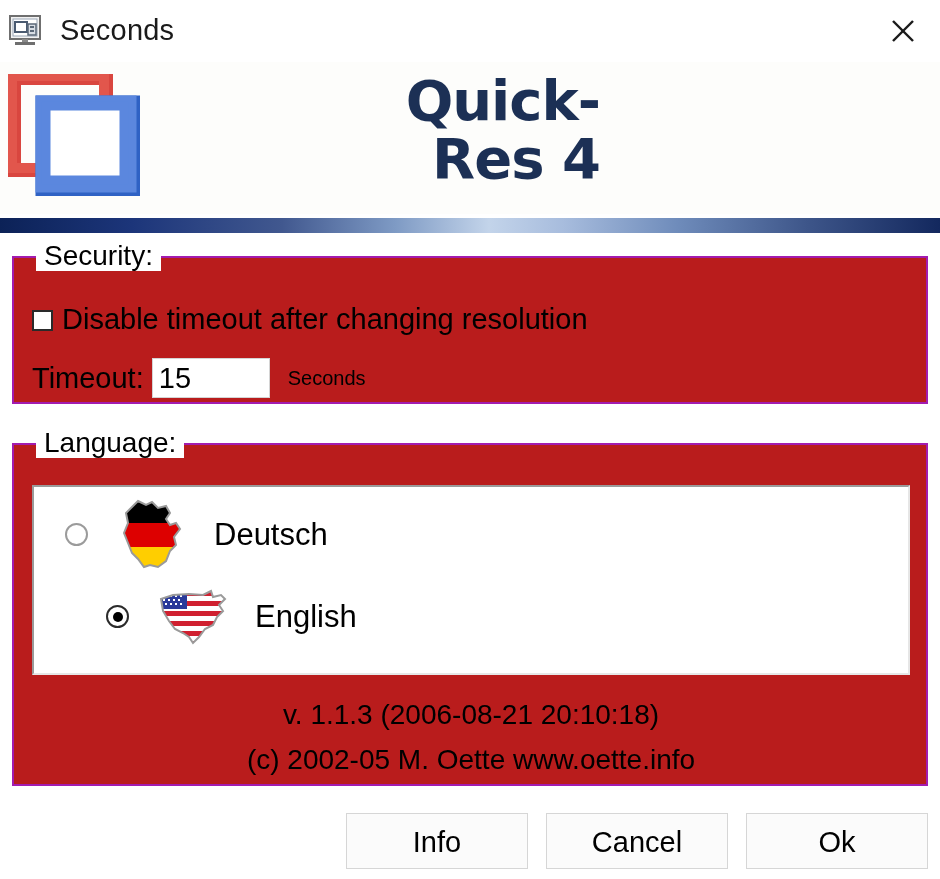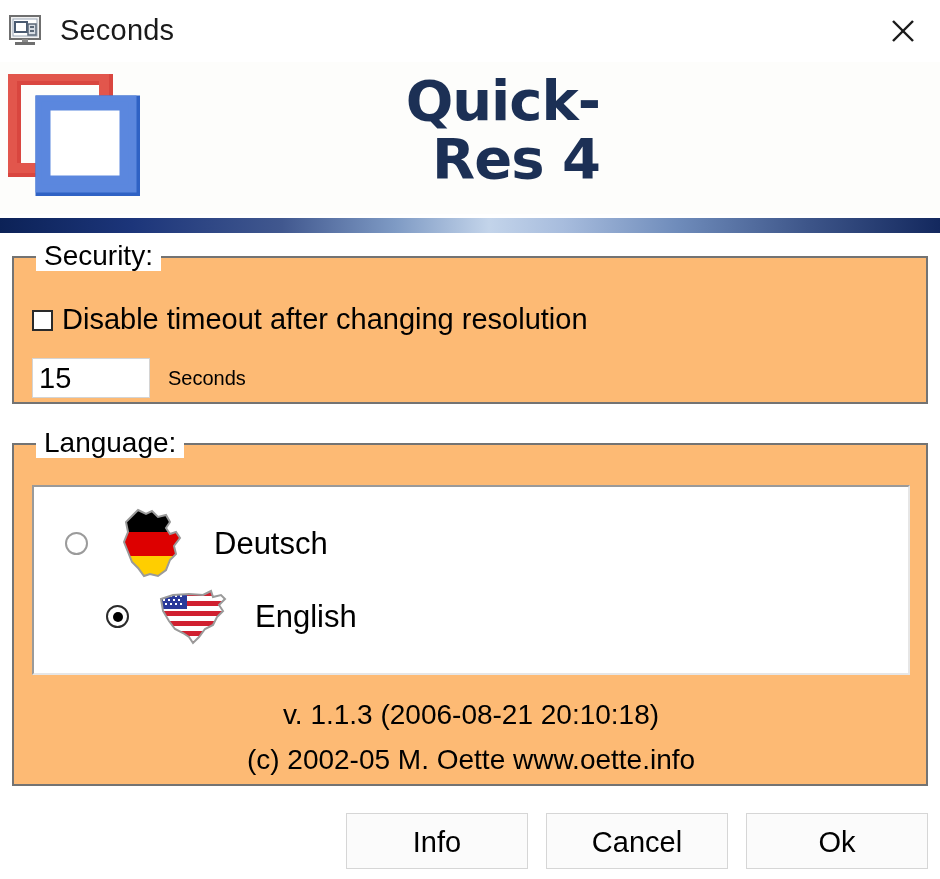--- a/index.html
+++ b/index.html
@@ -90,22 +90,22 @@
        #c3d4ea 52%,
        #a7bcdd 60%,
        #6f8cbb 72%,
        #3d5589 86%,
        #13285e 100%);
   }
 
   
   .groupbox {
     position: absolute;
-    border: 2px solid #737373;
-    background: #fdba74;
+    border: 2px solid #a21caf;
+    background: #b91c1c;
     box-sizing: border-box;
   }
   .groupbox > .gb-title {
     position: absolute;
     top: -17px;
     left: 22px;
     background: #ffffff;
     padding: 0 8px;
     font-size: 28px;
     line-height: 30px;
@@ -186,21 +186,21 @@
   }
   .lang-row {
     position: absolute;
     left: 0;
     width: 100%;
     height: 95px;
     display: flex;
     align-items: center;
     cursor: pointer;
   }
-  #row-deutsch { top: 9px; }
+  #row-deutsch { top: 0; }
   #row-english { top: 82px; margin-left: 41px; }
 
   .radio {
     width: 23px; height: 23px;
     border-radius: 50%;
     border: 2px solid #9b9b9b;
     background: #ffffff;
     box-sizing: border-box;
     margin-left: 31px;
     flex: 0 0 auto;
@@ -312,20 +312,21 @@
 
 <div class="groupbox" id="security-group">
   <span class="gb-title">Security:</span>
 
   <label class="checkbox-row">
     <span class="chk"></span>
     <span class="chk-label">Disable timeout after changing resolution</span>
   </label>
 
   <div class="timeout-row">
+    <span class="timeout-label">Timeout:</span>
     <input class="timeout-input" type="text" value="15" style="">
     <span class="seconds-label">Seconds</span>
   </div>
 </div>
 
 <div class="groupbox" id="language-group">
   <span class="gb-title">Language:</span>
 
   <div class="lang-list">
 

